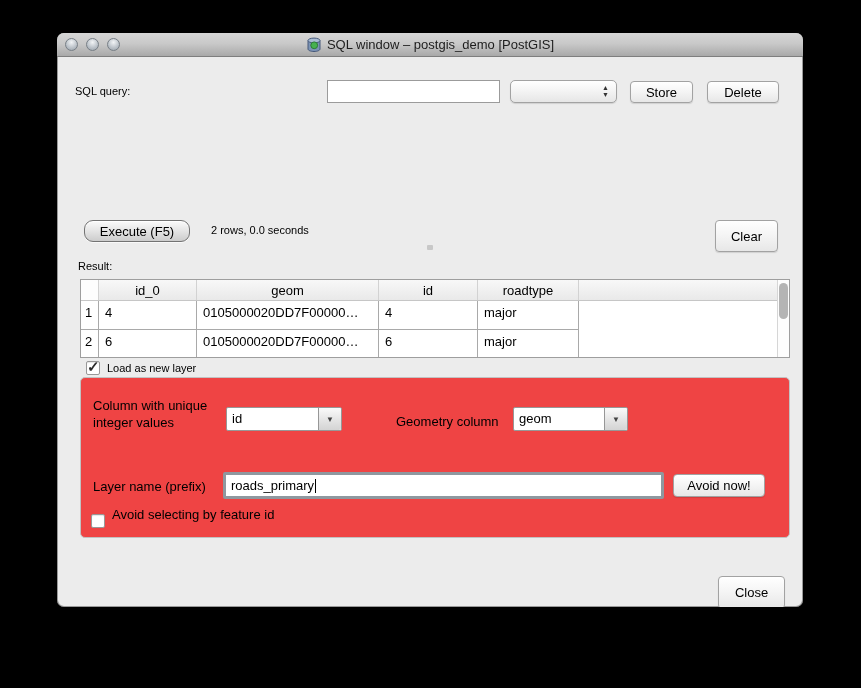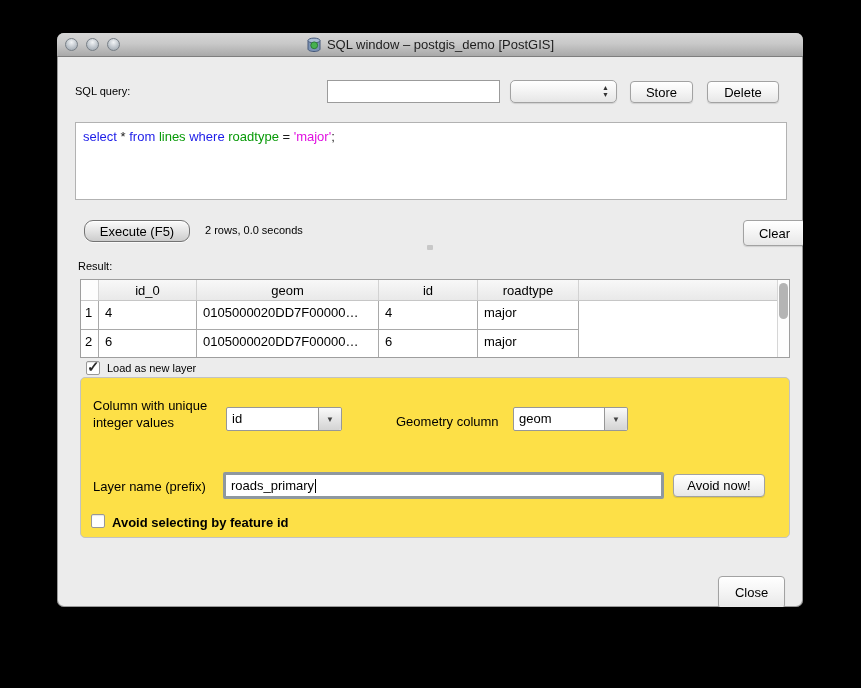--- a/index.html
+++ b/index.html
@@ -32,21 +32,21 @@
   .rt-head .corner{background:#fdfdfd;}
   .rt-row{display:flex;height:29px;}
   .rt-row .c{font-size:13px;color:#000;padding:4px 0 0 6px;border-right:1px solid #a9a9a9;border-bottom:1px solid #a9a9a9;overflow:hidden;white-space:nowrap;}
   .rt-row .rn{padding-left:4px;}
   .vscroll{position:absolute;right:0;top:0;width:12px;height:77px;background:#fdfdfd;border-left:1px solid #d6d6d6;}
   .vthumb{position:absolute;left:1px;top:3px;width:9px;height:36px;border-radius:5px;background:#b4b4b4;}
   
   .cb{position:absolute;width:14px;height:14px;background:#fff;border:1px solid #989898;border-radius:2px;box-shadow:inset 0 1px 1px rgba(0,0,0,.1);}
   .cb.checked::after{content:"\2713";position:absolute;left:0px;top:-4px;font-size:15px;font-weight:bold;color:#2b2b2b;}
   
-  .groupbox{position:absolute;left:23px;top:344px;width:710px;height:161px;background:#fde047;border:1px solid #c2c2c2;border-radius:5px;}
+  .groupbox{position:absolute;left:23px;top:344px;width:710px;height:161px;background:#ef4444;border:1px solid #c2c2c2;border-radius:5px;}
   .gb-lbl{position:absolute;font-size:13px;color:#000;}
   .focus-input{position:absolute;left:142px;top:94px;width:441px;height:27px;background:#fff;border:3px solid #8f989f;border-radius:2px;display:flex;align-items:center;padding-left:5px;font-size:13px;}
   .caret{display:inline-block;width:1px;height:14px;background:#000;margin-left:1px;}
   .retrieve{position:absolute;left:604px;top:17px;width:82px;height:48px;background:linear-gradient(180deg,#fdfdfd,#f1f1f1);border:1px solid #9a9a9a;border-radius:2px;display:flex;align-items:center;justify-content:center;text-align:center;font-size:13px;line-height:17px;box-shadow:0 1px 1px rgba(0,0,0,.1);}
   .artifact{position:absolute;left:370px;top:212px;width:6px;height:5px;background:#b9b9b9;opacity:.7;border-radius:1px;}
 </style>
 </head>
 <body>
 
 <div class="window">
@@ -74,27 +74,24 @@
   <div class="popup" style="left:453px;top:47px;width:107px;height:23px;">
     <span style="font-size:13px;padding-left:8px;"></span>
     <span class="stepper">
         <span>▲</span>
         <span>▼</span>
       </span>
   </div>
   <div class="btn" style="left:573px;top:48px;width:63px;height:22px;">Store</div>
   <div class="btn" style="left:650px;top:48px;width:72px;height:22px;">Delete</div>
 
-  <div class="editor">
-    <span class="tok-kw">select </span><span class="tok-pl">* </span><span class="tok-kw">from </span><span class="tok-id">lines </span><span class="tok-kw">where </span><span class="tok-id">roadtype </span><span class="tok-pl">= </span><span class="tok-str">'major'</span><span class="tok-pl">;</span>
-  </div>
 
   <div class="btn btn-exec" style="left:27px;top:187px;width:106px;height:22px;">Execute (F5)</div>
-  <div class="lbl" style="left:148px;top:191px;">2 rows, 0.0 seconds</div>
-  <div class="btn" style="left:658px;top:187px;width:63px;height:26px;margin-left:28px;">Clear</div>
+  <div class="lbl" style="left:154px;top:191px;">2 rows, 0.0 seconds</div>
+  <div class="btn" style="left:658px;top:187px;width:63px;height:32px;">Clear</div>
   <div class="artifact"></div>
 
   <div class="lbl" style="left:21px;top:227px;">Result:</div>
   <div class="rtable">
     <div class="rt-head">
       <div class="hc corner" style="width:18px;"></div>
       <div class="hc" style="width:98px;">id_0</div>
       <div class="hc" style="width:182px;">geom</div>
       <div class="hc" style="width:99px;">id</div>
       <div class="hc" style="width:101px;">roadtype</div>
@@ -135,18 +132,18 @@
     </div>
 
     <div class="gb-lbl" style="left:12px;top:101px;">Layer name (prefix)</div>
     <div class="focus-input">
       <span>roads_primary</span>
         <span class="caret"></span>
     </div>
     <div class="btn" style="left:592px;top:96px;width:92px;height:23px;">Avoid now!</div>
 
     <div class="cb" style="left:10px;top:136px;"></div>
-    <div class="gb-lbl" style="left:31px;top:137px;font-weight:bold;">Avoid selecting by feature id</div>
+    <div class="gb-lbl" style="left:31px;top:129px;">Avoid selecting by feature id</div>
   </div>
 
   <div class="btn" style="left:661px;top:543px;width:67px;height:33px;">Close</div>
 
 </div>
 
 </body></html>

